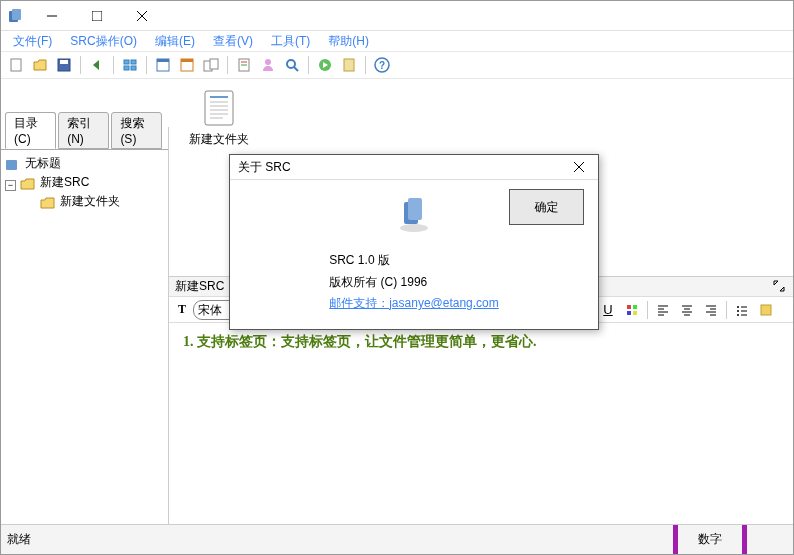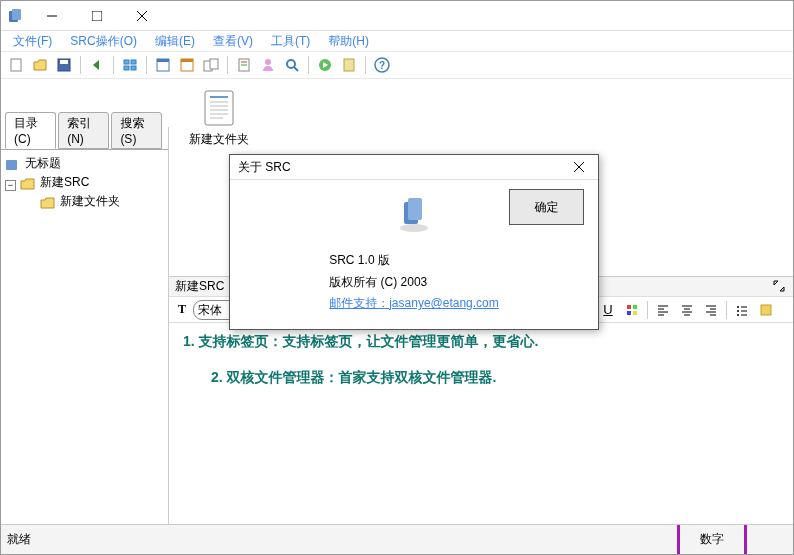--- a/index.html
+++ b/index.html
@@ -43,25 +43,25 @@
 .editor-header { height: 20px; display: flex; align-items: center; padding: 0 6px; background: #f4f4f4; border-bottom: 1px solid #ddd; }
 .editor-header-title { flex: 1; font-size: 12px; }
 .editor-expand { width: 14px; height: 14px; cursor: default; }
 .editor-toolbar { height: 26px; display: flex; align-items: center; padding: 2px 4px; gap: 2px; background: #fff; border-bottom: 1px solid #ddd; }
 .font-select { height: 20px; font-size: 12px; border: 1px solid #888; background: #fff; }
 .font-name { width: 130px; border-radius: 9px; }
 .font-size { width: 50px; }
 .et-btn { width: 22px; height: 22px; display: flex; align-items: center; justify-content: center; cursor: default; font-size: 13px; }
 .et-sep { width: 1px; height: 18px; background: #ccc; margin: 0 2px; }
 .editor-body { flex: 1; padding: 10px 14px; background: #fff; overflow: auto; font-size: 14px; }
-.editor-line { color: #0f766e; font-weight: bold; margin-bottom: 18px; font-family: Liberation Sans, sans-serif; }
+.editor-line { color: #4d7c0f; font-weight: bold; margin-bottom: 18px; font-family: Liberation Serif, serif; }
 .editor-line.indent { padding-left: 28px; }
 .statusbar { height: 30px; display: flex; align-items: center; padding: 0 6px; background: #f4f4f4; border-top: 1px solid #ccc; font-size: 12px; }
 .status-left { flex: 1; }
-.status-cell { padding: 0 20px; border-left: 3px solid #a21caf; height: 100%; display: flex; align-items: center; }
+.status-cell { padding: 0 20px; border-left: 5px solid #a21caf; height: 100%; display: flex; align-items: center; }
 </style>
 </head>
 <body>
 
 <div class="window">
 
   <div class="titlebar">
     <span class="titlebar-icon">
       <svg viewBox="0 0 16 16">
           <rect x="2" y="3" width="9" height="11" fill="#4a7ab8" rx="1"></rect>
@@ -252,21 +252,21 @@
           <div class="about-body">
             <span class="about-icon">
               <svg width="40" height="40" viewBox="0 0 40 40">
                   <ellipse cx="20" cy="34" rx="14" ry="4" fill="#ddd"></ellipse>
                   <rect x="10" y="8" width="14" height="22" fill="#5a8ac8" rx="2"></rect>
                   <rect x="14" y="4" width="14" height="22" fill="#8ab0e0" rx="2"></rect>
                 </svg>
             </span>
             <div class="about-text">
               <div>SRC 1.0 版</div>
-              <div>版权所有 (C) 2003</div>
+              <div>版权所有 (C) 1996</div>
               <div>
                 <span class="about-link">邮件支持：</span><span class="about-link">jasanye@etang.com</span>
               </div>
             </div>
             <button class="about-ok">确定</button>
           </div>
         </div>
       </div>
 
       <div class="editor-pane">
@@ -369,21 +369,20 @@
               </svg>
             </div>
           <div class="et-btn">
               <svg width="14" height="14">
                 <rect x="2" y="2" width="10" height="10" fill="#f0d060" stroke="#c0a030"></rect>
               </svg>
             </div>
         </div>
         <div class="editor-body">
           <div class="editor-line">1. 支持标签页：支持标签页，让文件管理更简单，更省心.</div>
-          <div class="editor-line indent">2. 双核文件管理器：首家支持双核文件管理器.</div>
         </div>
       </div>
     </div>
   </div>
 
   <div class="statusbar">
     <span class="status-left">就绪</span>
     <span class="status-cell">数字</span>
     <span class="status-cell" style="width:40px"></span>
   </div>

